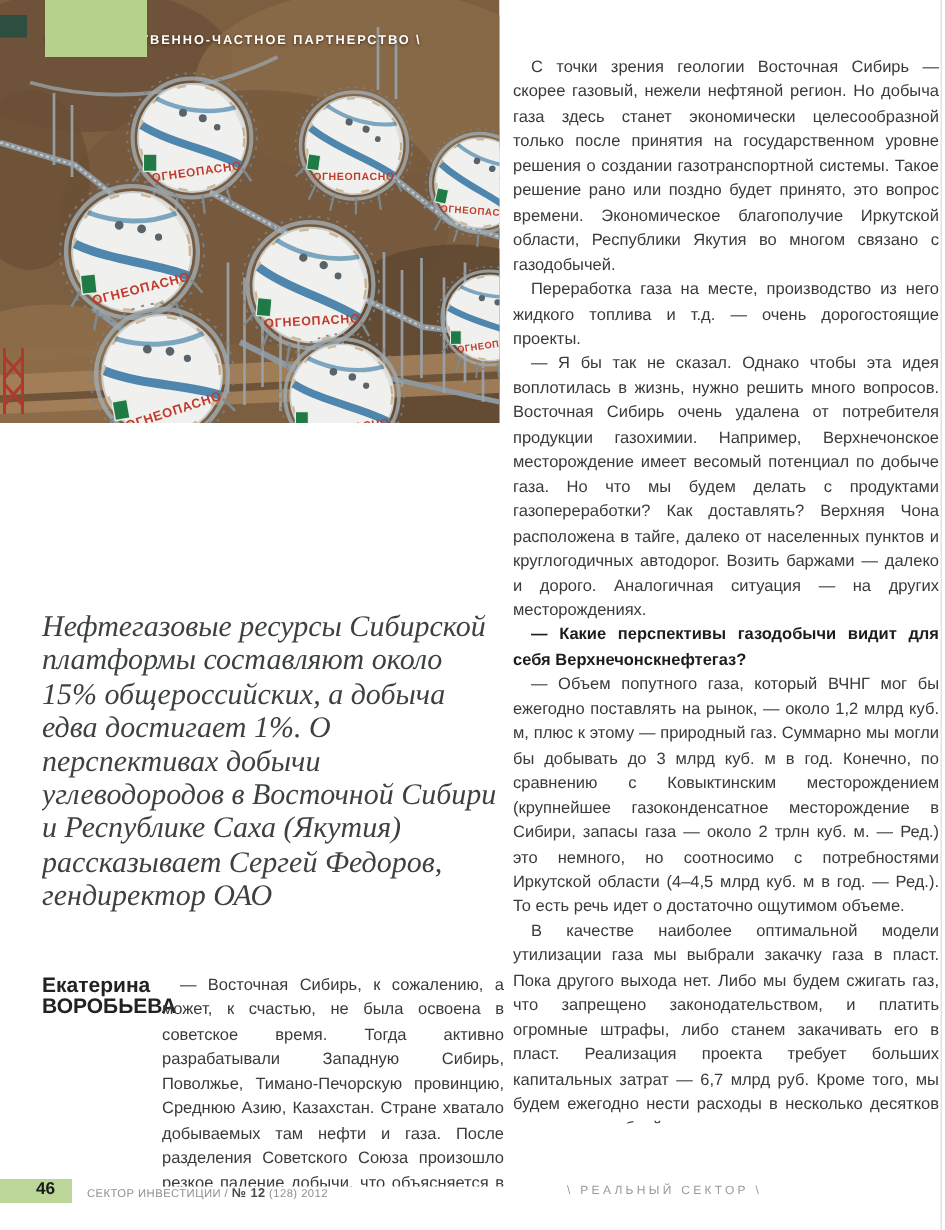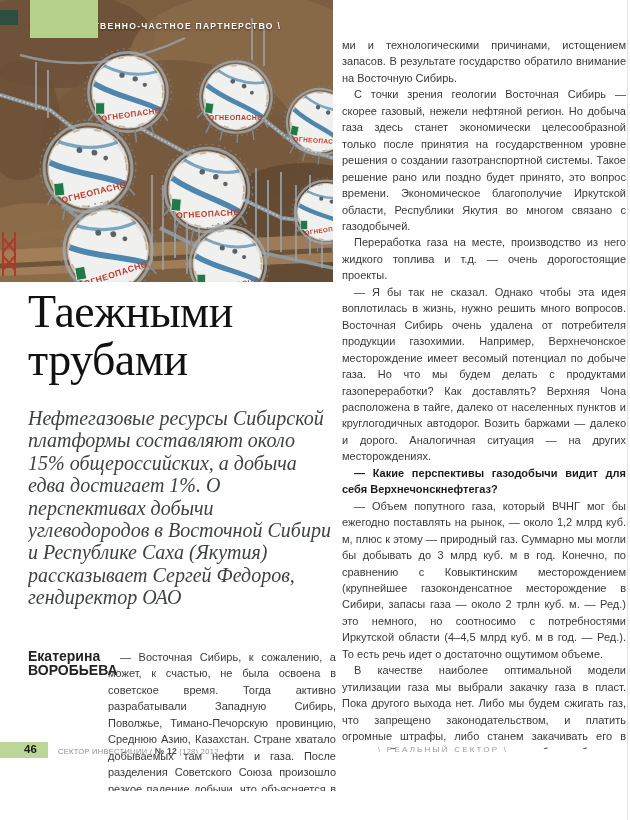--- a/index.html
+++ b/index.html
@@ -31,21 +31,21 @@
   .author{position:absolute;left:28px;top:650px;font-size:14px;font-weight:bold;
     line-height:13.5px;color:#222222;}
   
   .col{font-size:11px;line-height:16.45px;color:#3a3a3a;text-align:justify;overflow:hidden;}
   .col-left{position:absolute;left:108px;top:649px;width:228px;height:142px;}
   .col-right{position:absolute;left:342px;top:37px;width:284px;height:712px;}
   .par{margin:0;text-indent:12px;}
   .par.continuation{text-indent:0;}
   .par.question{font-weight:bold;color:#1c1c1c;}
   
-  .footer{position:absolute;left:0;top:740px;width:630px;height:22px;}
+  .footer{position:absolute;left:0;top:784px;width:630px;height:22px;}
   .footer-green{position:absolute;left:0;top:2px;width:48px;height:16px;background:#bcd69a;}
   .page-number{position:absolute;left:24px;top:3px;font-size:11.5px;font-weight:bold;color:#1a1a1a;}
   .journal-line{position:absolute;left:58px;top:6px;font-size:7.5px;color:#8f8f8f;letter-spacing:0.3px;white-space:nowrap;}
   .journal-line .issue-bold{font-weight:bold;color:#4a4a4a;font-size:8.5px;}
   .footer-right{position:absolute;left:378px;top:5px;font-size:8px;color:#9a9a9a;
     letter-spacing:2.2px;white-space:nowrap;}
 </style>
 </head>
 <body>
 
@@ -141,34 +141,31 @@
       <use href="#tank" transform="translate(207 190) scale(1.27) rotate(5)"></use>
       <use href="#tank" transform="translate(108 250) scale(1.33) rotate(-10)"></use>
       <use href="#tank" transform="translate(228 264) scale(1.15)"></use>
       <use href="#tank" transform="translate(320 122) scale(1.0) rotate(12)"></use>
       <use href="#tank" transform="translate(326 212) scale(0.95)"></use>
     </svg>
     <div class="section-tag">\ ГОСУДАРСТВЕННО-ЧАСТНОЕ ПАРТНЕРСТВО \</div>
   </div>
   <div class="green-tab"></div>
 
-  <h1 class="headline" style="margin:0;font-weight:normal;">Таежными
-трубами</h1>
   <div class="lede">Нефтегазовые ресурсы Сибирской платформы составляют около 15% общероссийских, а добыча едва достигает 1%. О перспективах добычи углеводородов в Восточной Сибири и Республике Саха (Якутия) рассказывает Сергей Федоров, гендиректор ОАО «Верхнечонскнефтегаз» (ВЧНГ).</div>
 
   <div class="author">
     <div>Екатерина</div>
     <div>ВОРОБЬЕВА</div>
   </div>
 
   <div class="col col-left">
       <p class="par answer">— Восточная Сибирь, к сожалению, а может, к счастью, не была освоена в советское время. Тогда активно разрабатывали Западную Сибирь, Поволжье, Тимано-Печорскую провинцию, Среднюю Азию, Казахстан. Стране хватало добываемых там нефти и газа. После разделения Советского Союза произошло резкое падение добычи, что объясняется в том числе экономически-</p>
     </div>
   <div class="col col-right">
-      <p class="par continuation">ми и технологическими причинами, истощением запасов. В результате государство обратило внимание на Восточную Сибирь.</p>
       <p class="par answer">С точки зрения геологии Восточная Сибирь — скорее газовый, нежели нефтяной регион. Но добыча газа здесь станет экономически целесообразной только после принятия на государственном уровне решения о создании газотранспортной системы. Такое решение рано или поздно будет принято, это вопрос времени. Экономическое благополучие Иркутской области, Республики Якутия во многом связано с газодобычей.</p>
       <p class="par answer">Переработка газа на месте, производство из него жидкого топлива и т.д. — очень дорогостоящие проекты.</p>
       <p class="par answer">— Я бы так не сказал. Однако чтобы эта идея воплотилась в жизнь, нужно решить много вопросов. Восточная Сибирь очень удалена от потребителя продукции газохимии. Например, Верхнечонское месторождение имеет весомый потенциал по добыче газа. Но что мы будем делать с продуктами газопереработки? Как доставлять? Верхняя Чона расположена в тайге, далеко от населенных пунктов и круглогодичных автодорог. Возить баржами — далеко и дорого. Аналогичная ситуация — на других месторождениях.</p>
       <p class="par question">— Какие перспективы газодобычи видит для себя Верхнечонскнефтегаз?</p>
       <p class="par answer">— Объем попутного газа, который ВЧНГ мог бы ежегодно поставлять на рынок, — около 1,2 млрд куб. м, плюс к этому — природный газ. Суммарно мы могли бы добывать до 3 млрд куб. м в год. Конечно, по сравнению с Ковыктинским месторождением (крупнейшее газоконденсатное месторождение в Сибири, запасы газа — около 2 трлн куб. м. — Ред.) это немного, но соотносимо с потребностями Иркутской области (4–4,5 млрд куб. м в год. — Ред.). То есть речь идет о достаточно ощутимом объеме.</p>
       <p class="par answer">В качестве наиболее оптимальной модели утилизации газа мы выбрали закачку газа в пласт. Пока другого выхода нет. Либо мы будем сжигать газ, что запрещено законодательством, и платить огромные штрафы, либо станем закачивать его в пласт. Реализация проекта требует больших капитальных затрат — 6,7 млрд руб. Кроме того, мы будем ежегодно нести расходы в несколько десятков миллионов рублей на содержание системы закачки. ВЧНГ уже приобрел компрессоры и турбины, сейчас мы выбираем подрядчика на строительство площадочных объектов для компрессора. Нам предстоит создать подземное хранилище и построить около 40 км трубопровода: газ мы добываем в основном в южной части месторождения, а закачивать будем на севере — в Осинский горизонт. Проект должен быть реализован в 2015 году.</p>
     </div>
 
   <div class="footer">
     <div class="footer-green"></div>

